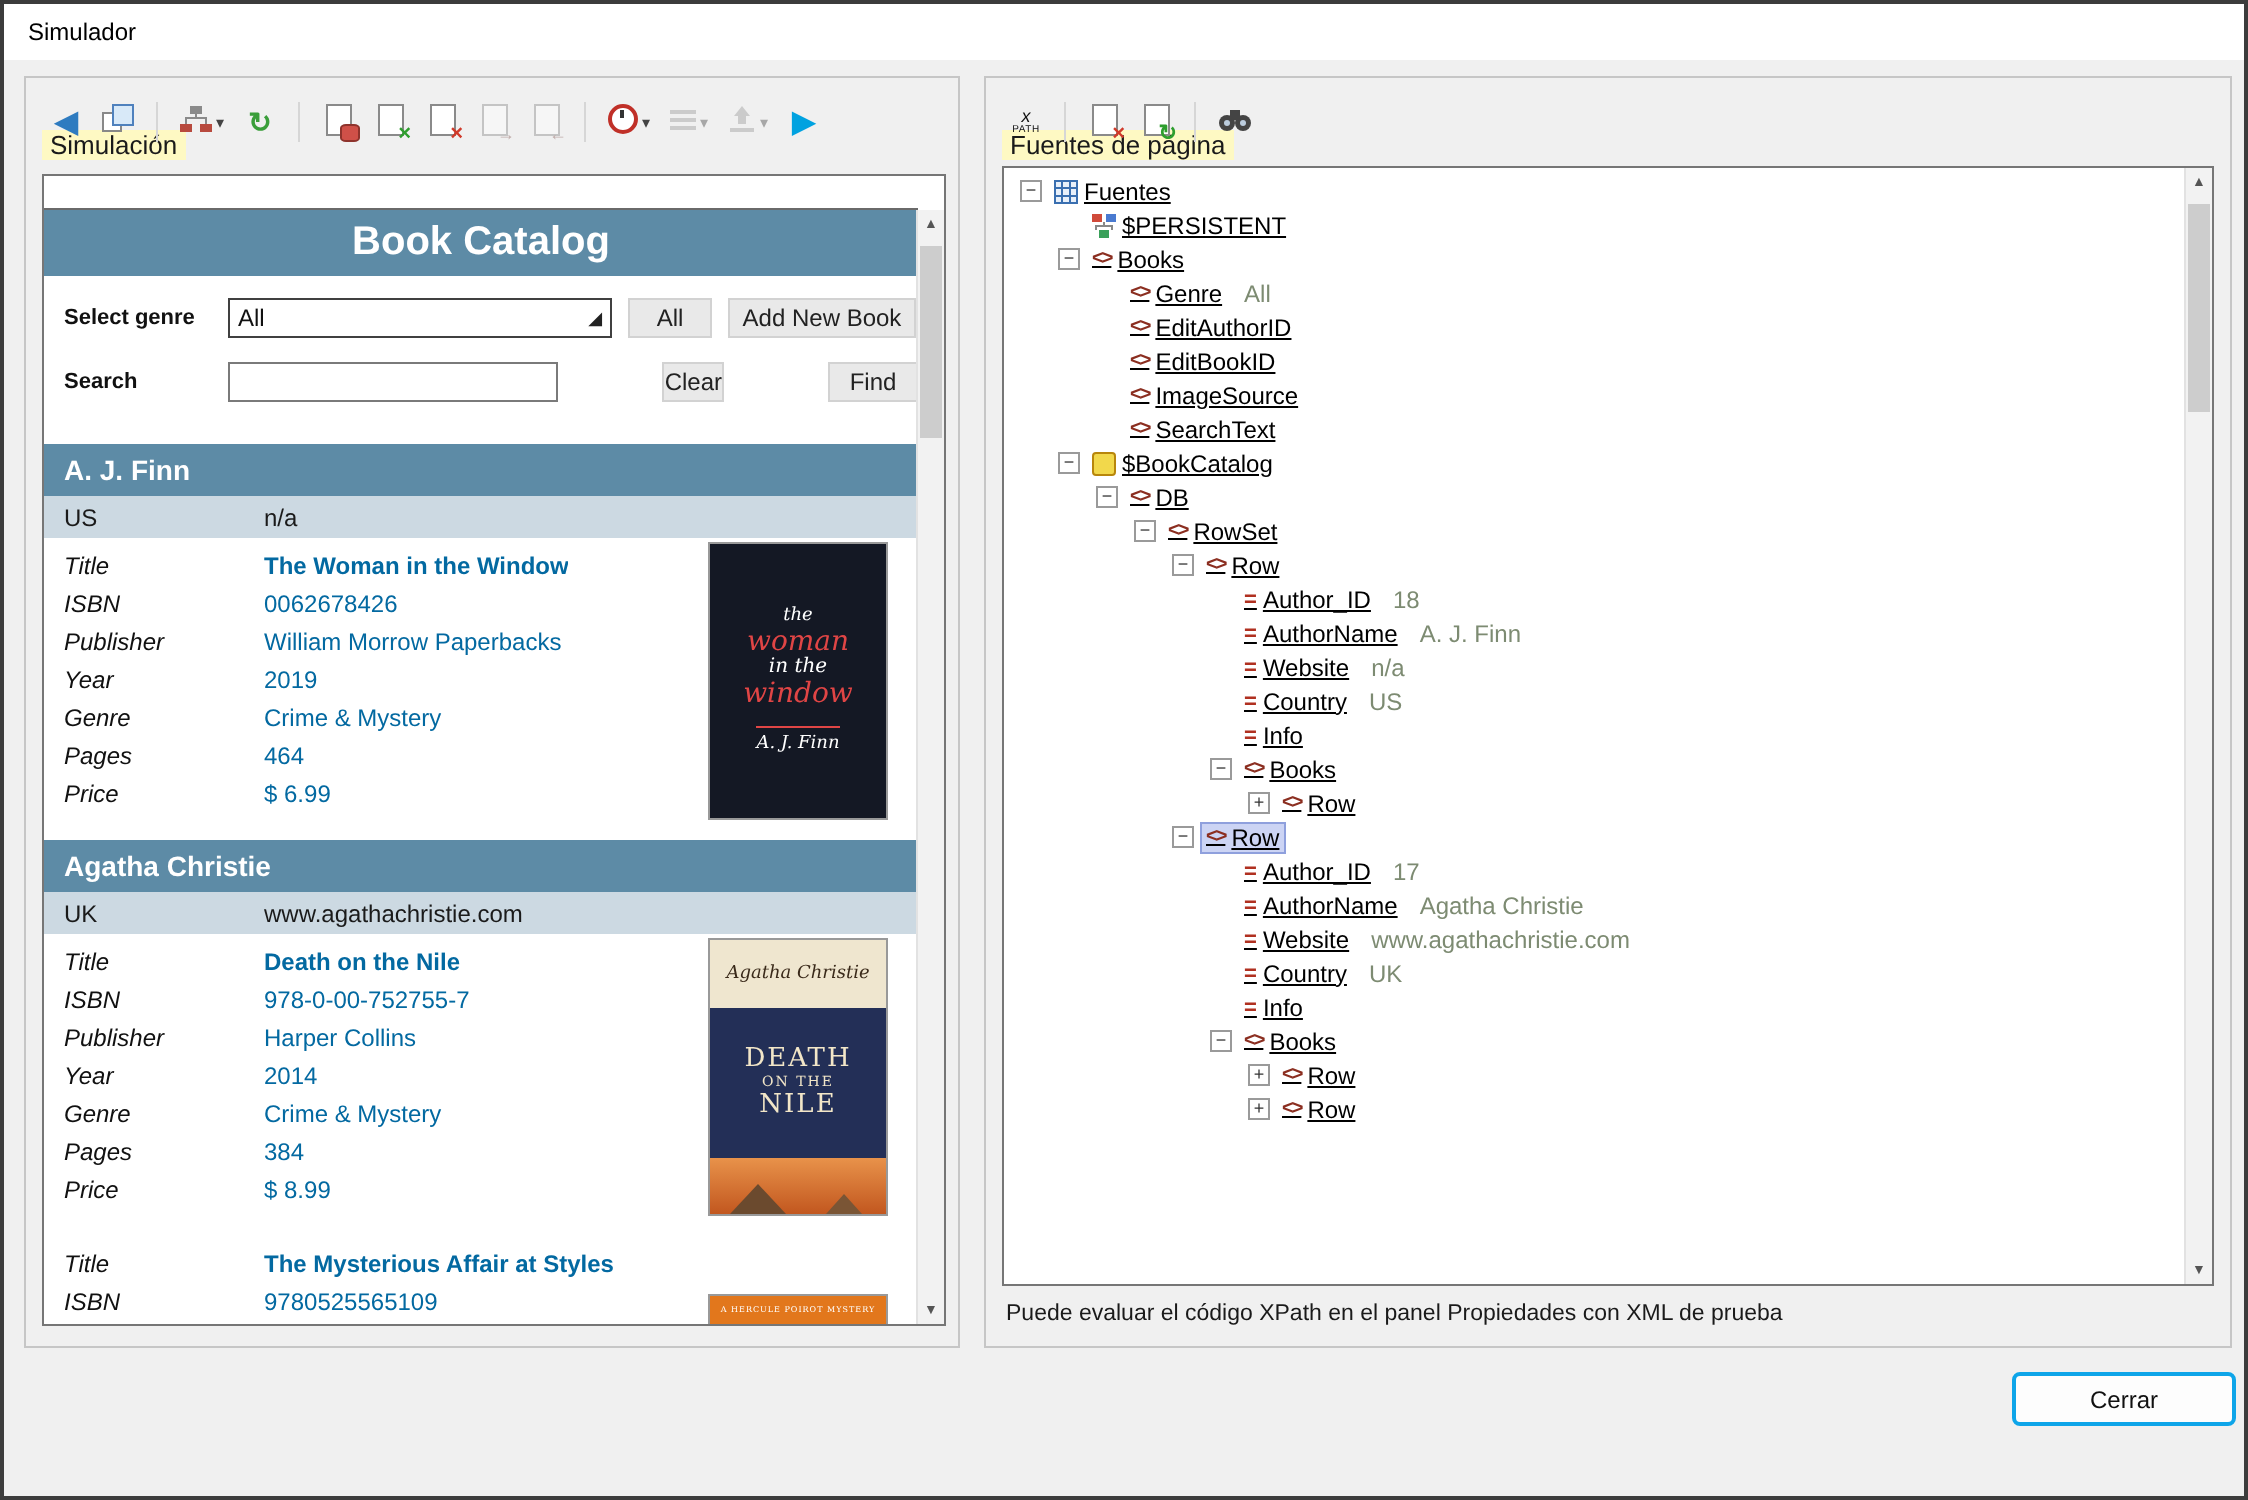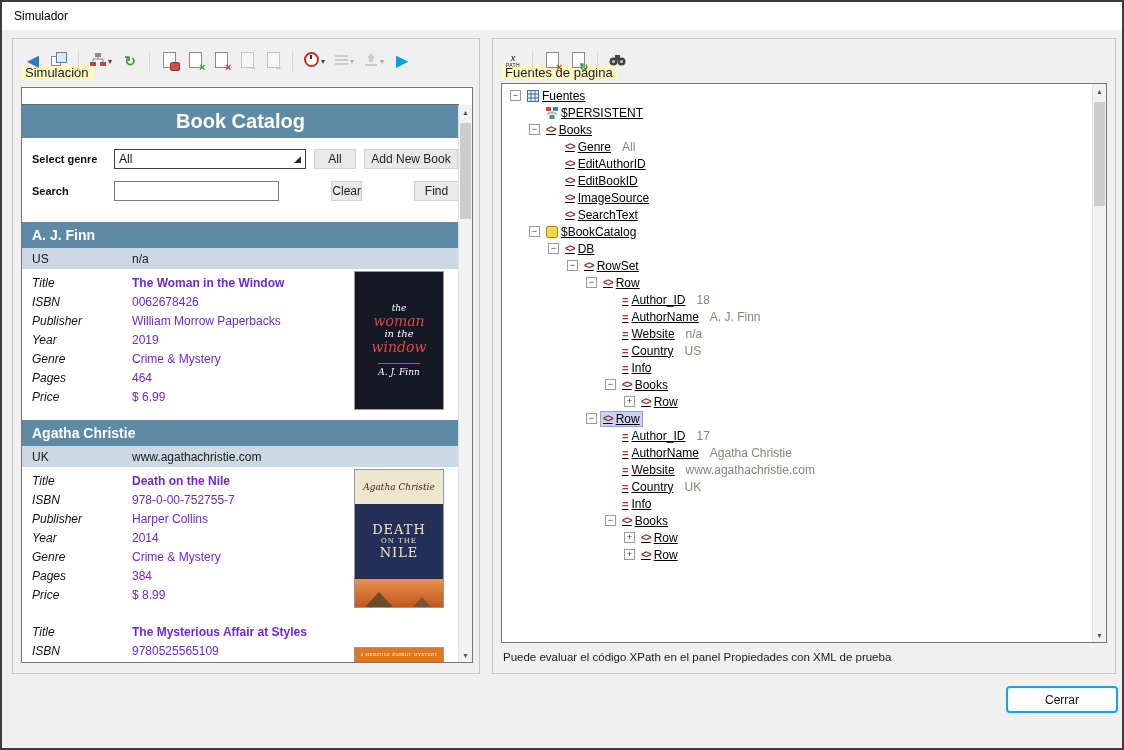--- a/index.html
+++ b/index.html
@@ -45,21 +45,21 @@
   .tinput{width:192px;height:20px;border:1px solid #7a7a7a;background:#fff;font-size:12px;box-sizing:border-box;padding:0 4px;font-family:"Liberation Sans",sans-serif;}
   .abtn{height:20px;background:#e9e9e9;border:1px solid #d2d2d2;font-size:12px;color:#222;display:flex;align-items:center;justify-content:center;margin-left:8px;box-sizing:border-box;}
   .w42{width:42px;} .w94{width:94px;}
   .asec{margin-top:8px;}
   .ahdr{height:26px;background:#5d8ba6;color:#fff;font-weight:bold;font-size:14px;display:flex;align-items:center;padding-left:10px;}
   .ameta{height:21px;background:#ccd9e2;display:flex;align-items:center;padding-left:10px;font-size:12px;color:#1a1a1a;}
   .ameta .acountry{width:100px;}
   .adet{position:relative;padding:4px 0 6px;}
   .drow{height:19px;display:flex;align-items:center;padding-left:10px;}
   .dlab{width:100px;font-style:italic;font-size:12px;color:#111;flex:none;}
-  .dval{font-size:12px;color:#6d28d9;max-width:220px;white-space:nowrap;overflow:hidden;}
+  .dval{font-size:12px;color:#0369a1;max-width:220px;white-space:nowrap;overflow:hidden;}
   .b{font-weight:bold;}
 
   
   .cover{position:absolute;right:16px;top:3px;width:88px;height:137px;box-shadow:0 0 0 1px #999;overflow:hidden;}
   .cov-www{background:#141824;display:flex;flex-direction:column;align-items:center;justify-content:center;font-family:"DejaVu Serif",serif;}
   .cov-www .wl{font-style:italic;line-height:1.08;}
   .cov-www .wl0{color:#fff;font-size:9px;}
   .cov-www .wl1{color:#e04545;font-size:14px;}
   .cov-www .wl2{color:#fff;font-size:10px;}
   .cov-www .wl3{color:#e04545;font-size:14px;}

